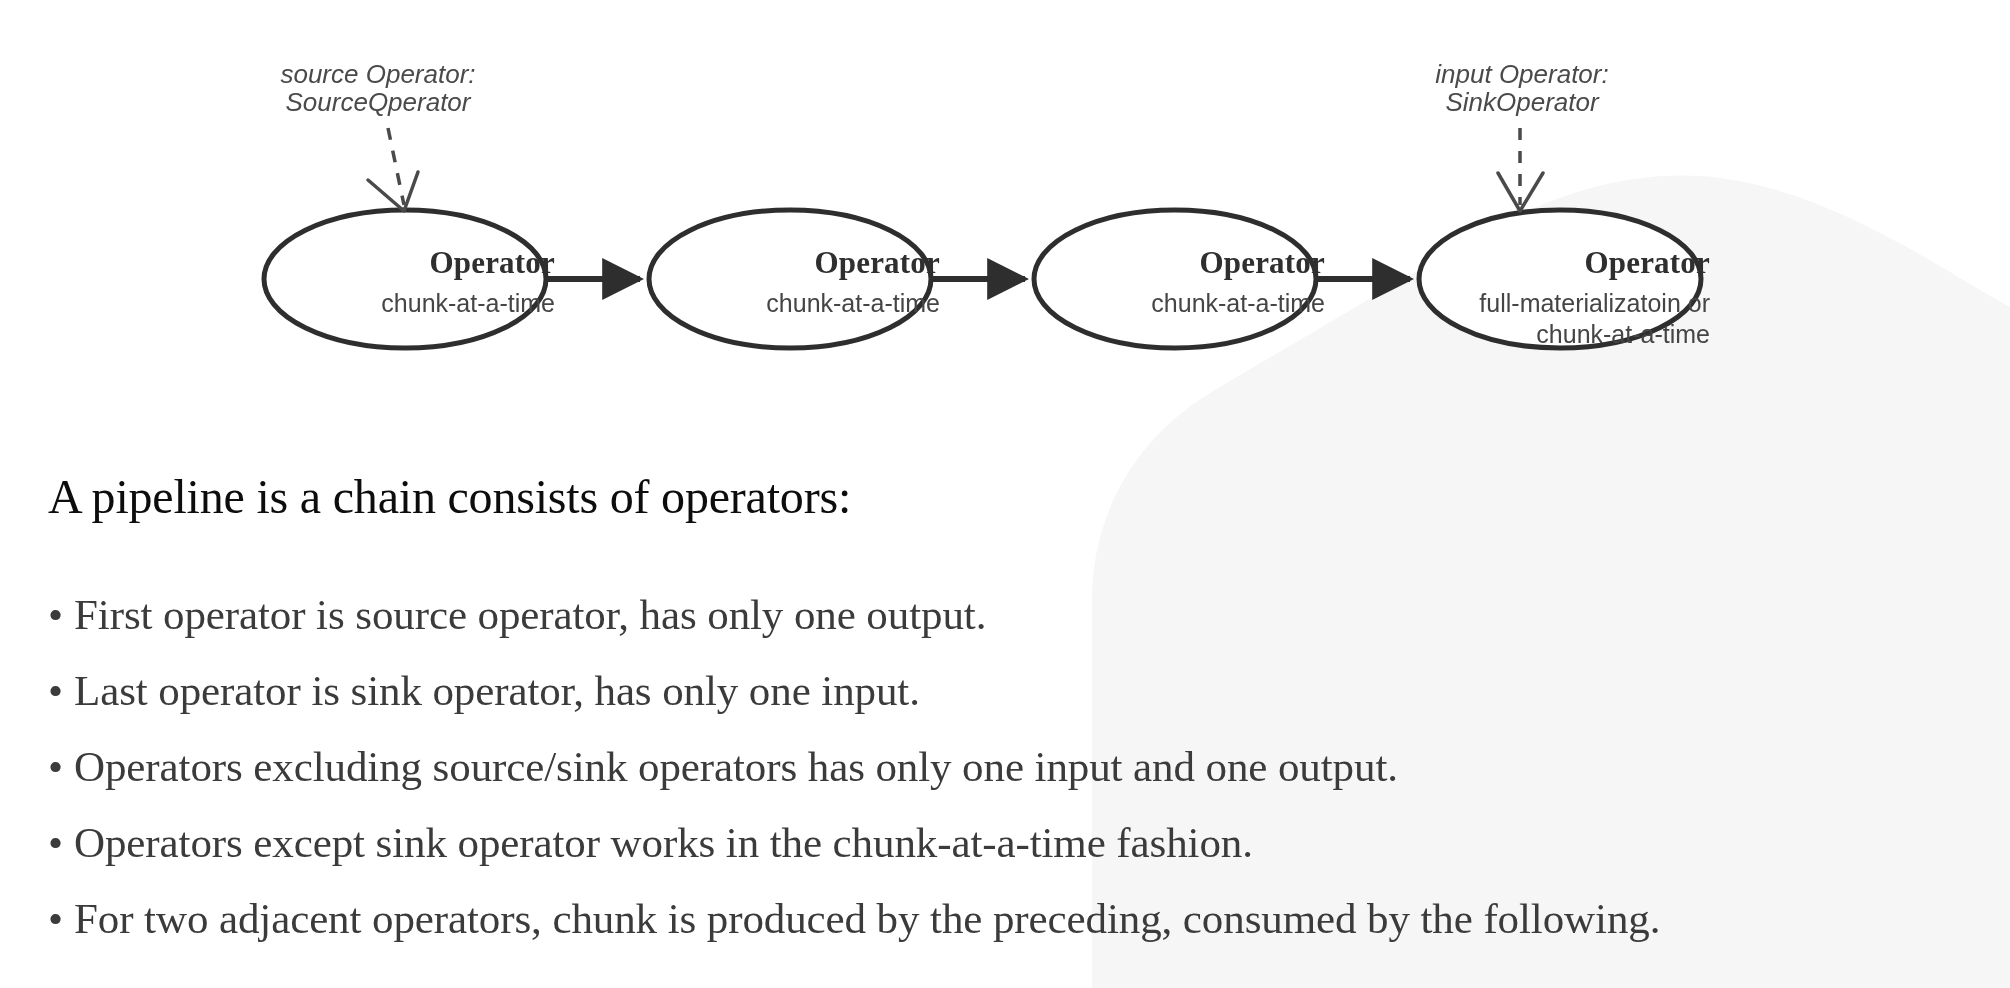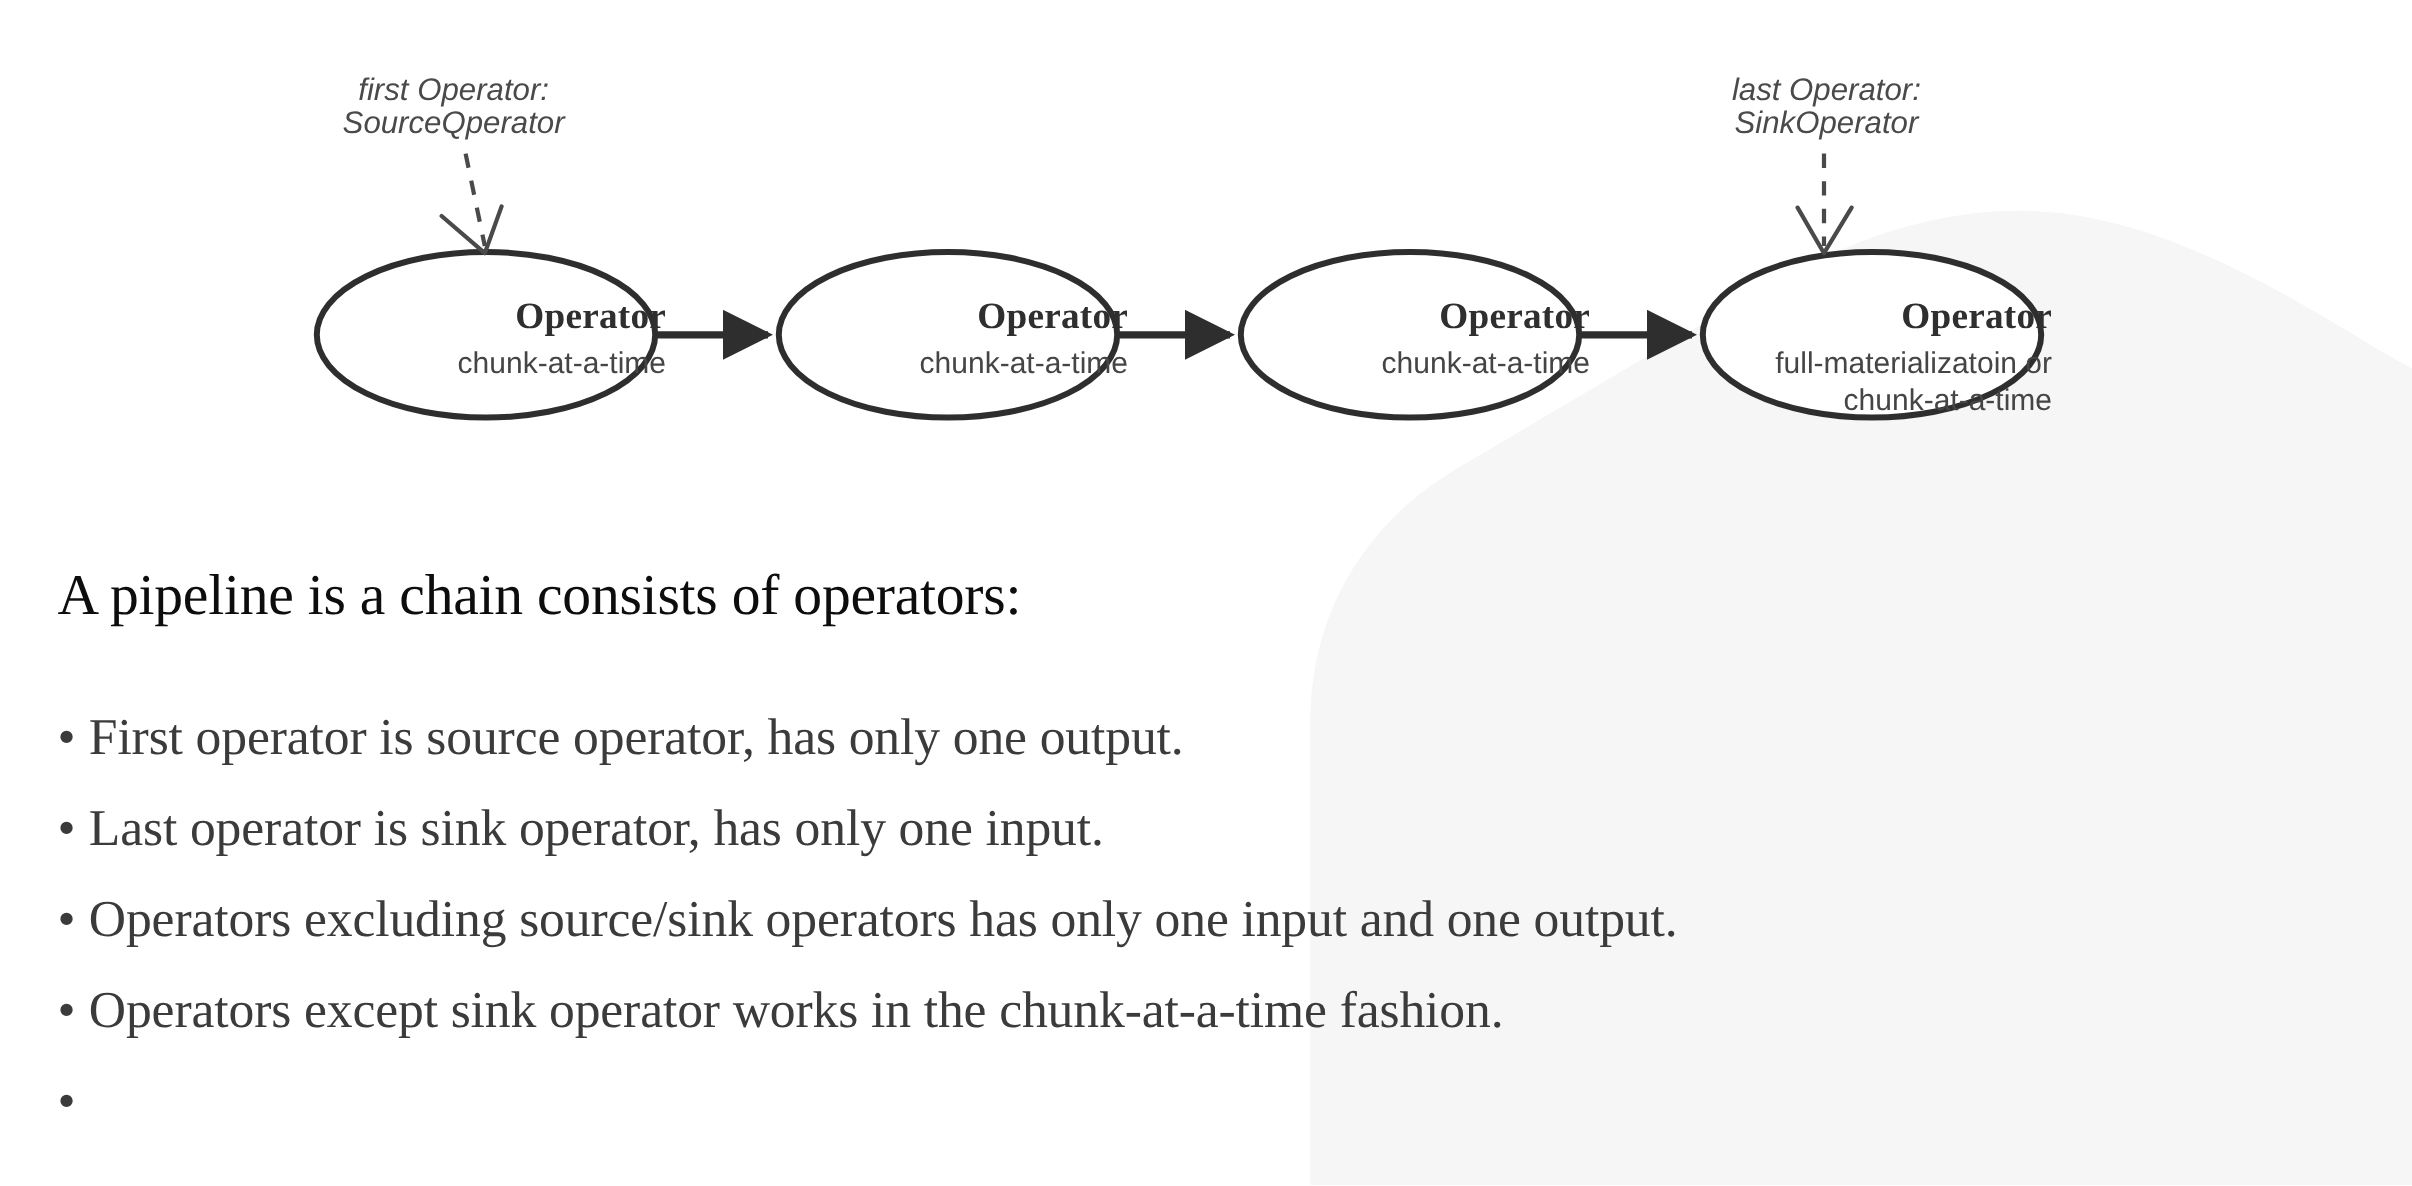--- a/index.html
+++ b/index.html
@@ -155,26 +155,26 @@
     <line x1="1318" y1="279" x2="1410" y2="279" stroke="#2e2e2e" stroke-width="6" marker-end="url(#arrowSolid)"></line>
 
     <path d="M 388 128 L 404 205" stroke="#4a4a4a" stroke-width="3.5" fill="none" stroke-dasharray="12 11"></path>
     <path d="M 368 180 L 404 211 L 418 172" stroke="#4a4a4a" stroke-width="3.5" fill="none" stroke-linecap="round" stroke-linejoin="round"></path>
 
     <path d="M 1520 128 L 1520 205" stroke="#4a4a4a" stroke-width="3.5" fill="none" stroke-dasharray="12 11"></path>
     <path d="M 1498 173 L 1520 211 L 1543 173" stroke="#4a4a4a" stroke-width="3.5" fill="none" stroke-linecap="round" stroke-linejoin="round"></path>
   </svg>
 
   <div class="annot" style="left:228px; top:60px; width:300px;">
-    <span>first Operator:</span>
+    <span>source Operator:</span>
     <span class="l2">SourceQperator</span>
   </div>
 
   <div class="annot" style="left:1372px; top:60px; width:300px;">
-    <span>last Operator:</span>
+    <span>input Operator:</span>
     <span class="l2">SinkOperator</span>
   </div>
 
   <div class="node-label" style="left:255px; top:245px; width:300px;">
     <span class="node-title">Operator</span>
     <span class="node-sub">chunk-at-a-time</span>
   </div>
 
   <div class="node-label" style="left:640px; top:245px; width:300px;">
     <span class="node-title">Operator</span>
@@ -209,17 +209,18 @@
       <li>
         <span class="bullet-dot">•</span>
         <span>Operators excluding source/sink operators has only one input and one output.</span>
       </li>
       <li>
         <span class="bullet-dot">•</span>
         <span>Operators except sink operator works in the chunk-at-a-time fashion.</span>
       </li>
       <li>
         <span class="bullet-dot">•</span>
+        <span>For two adjacent operators, chunk is produced by the preceding, consumed by the following.</span>
       </li>
     </ul>
   </div>
 
 </div>
 
 </body></html>

